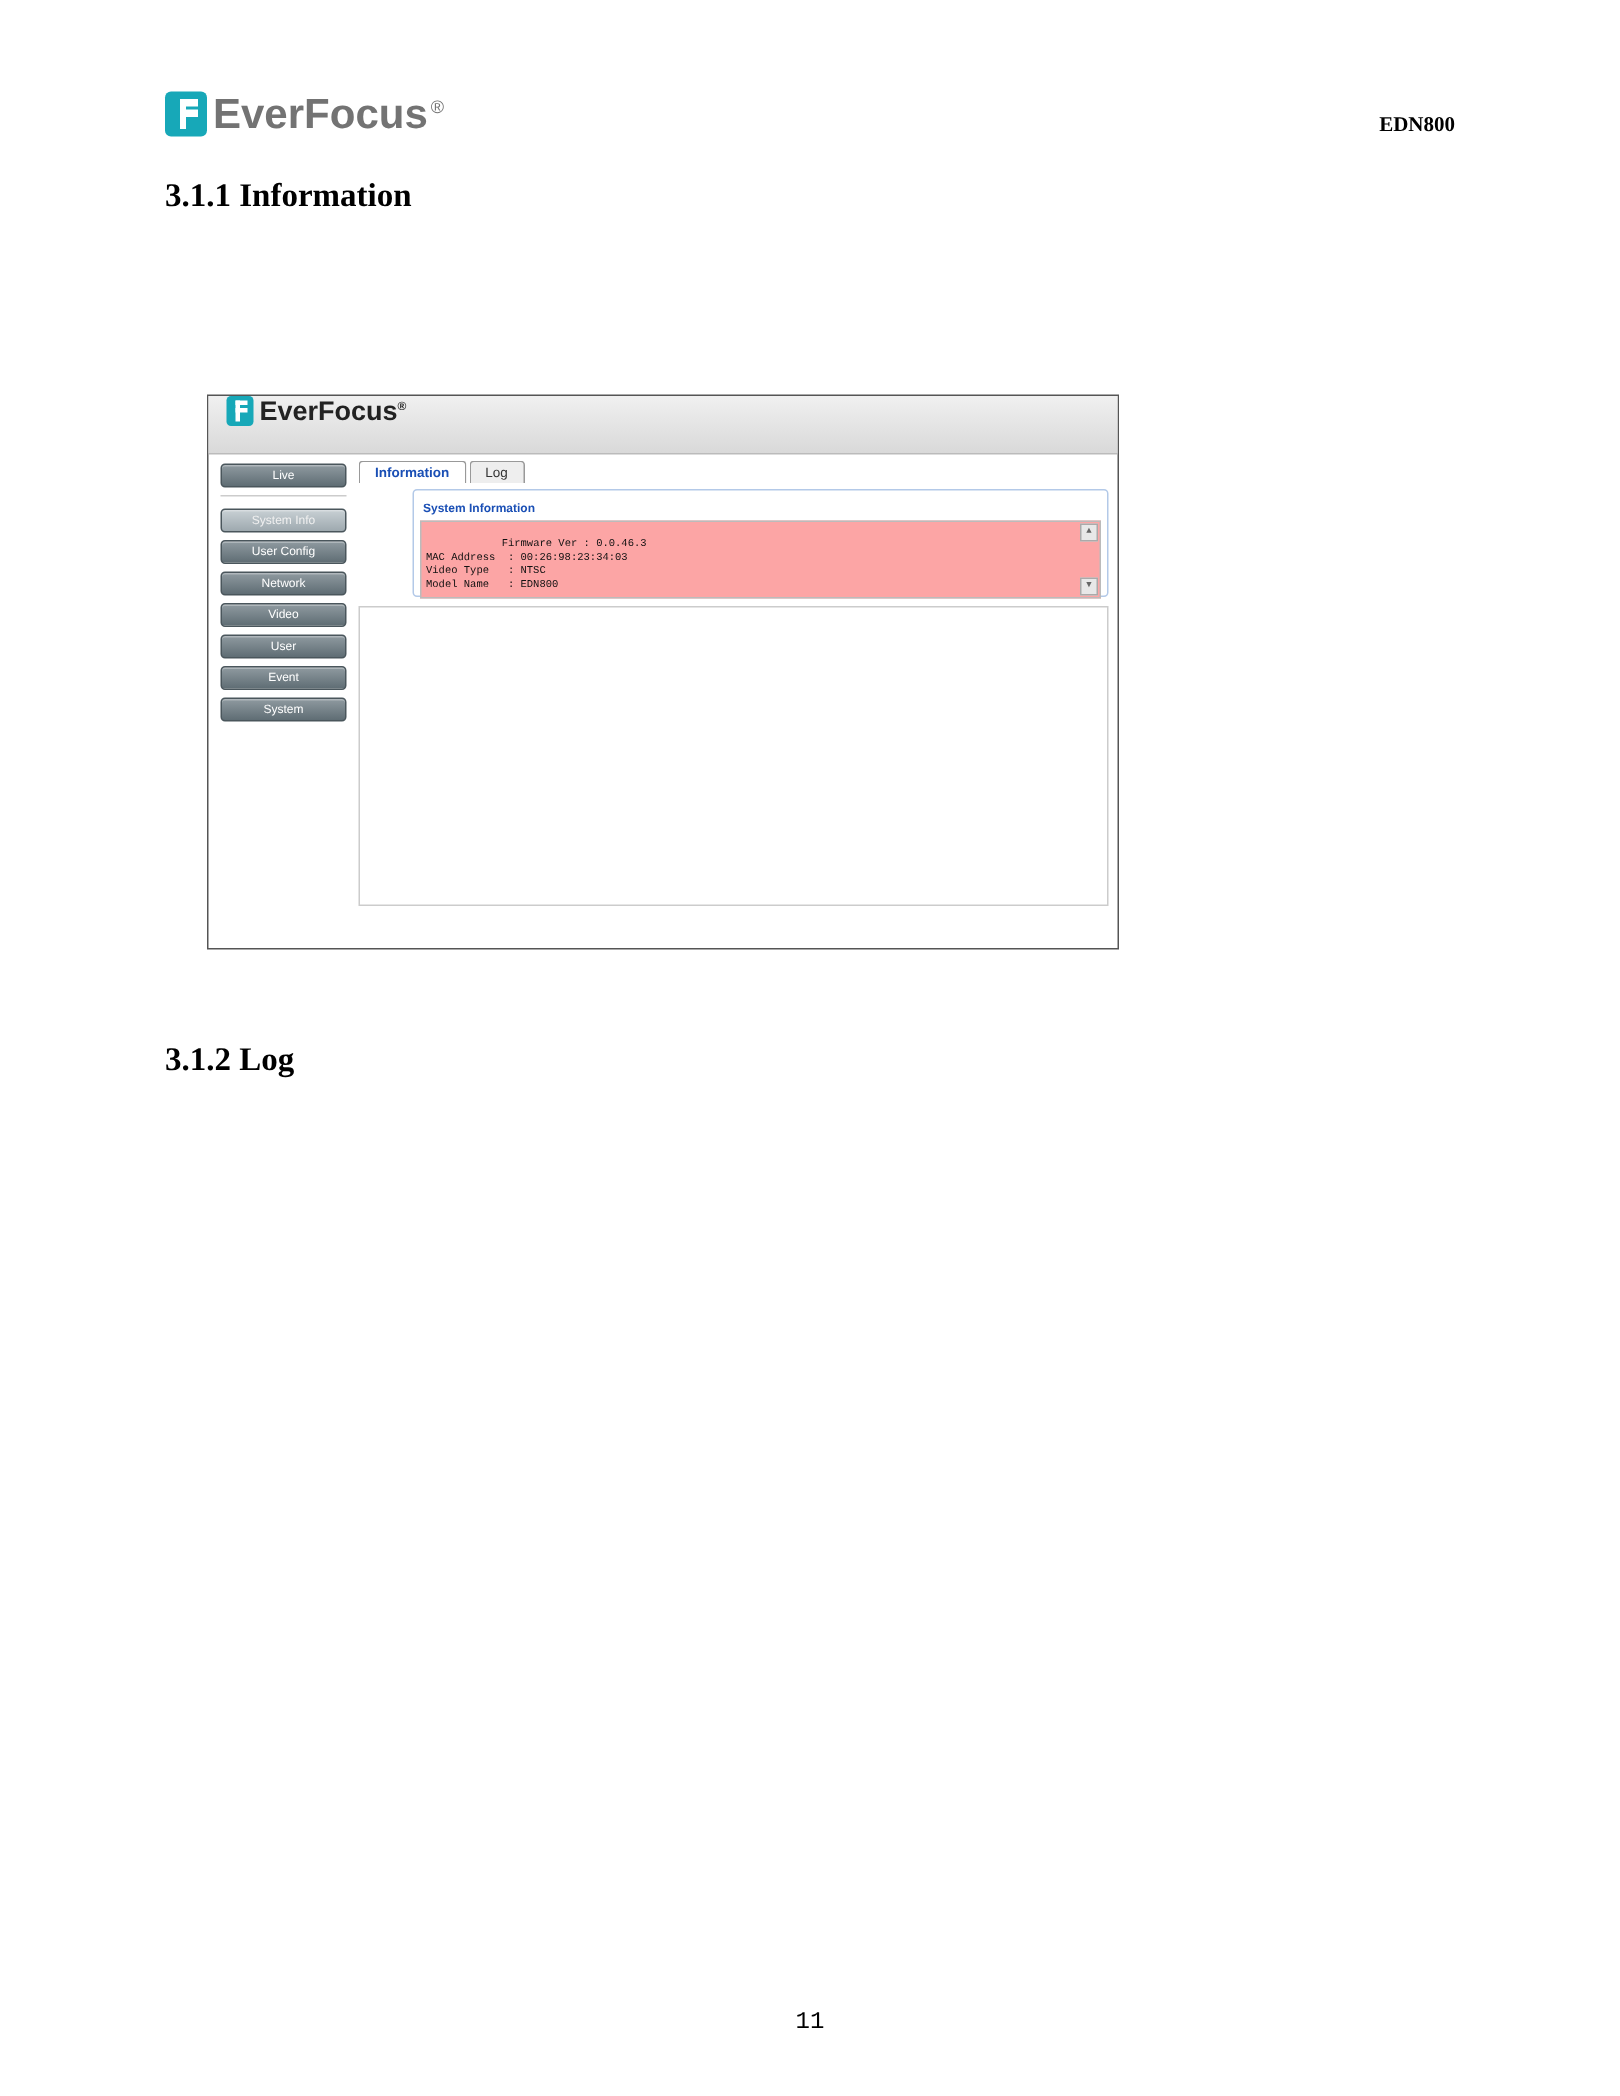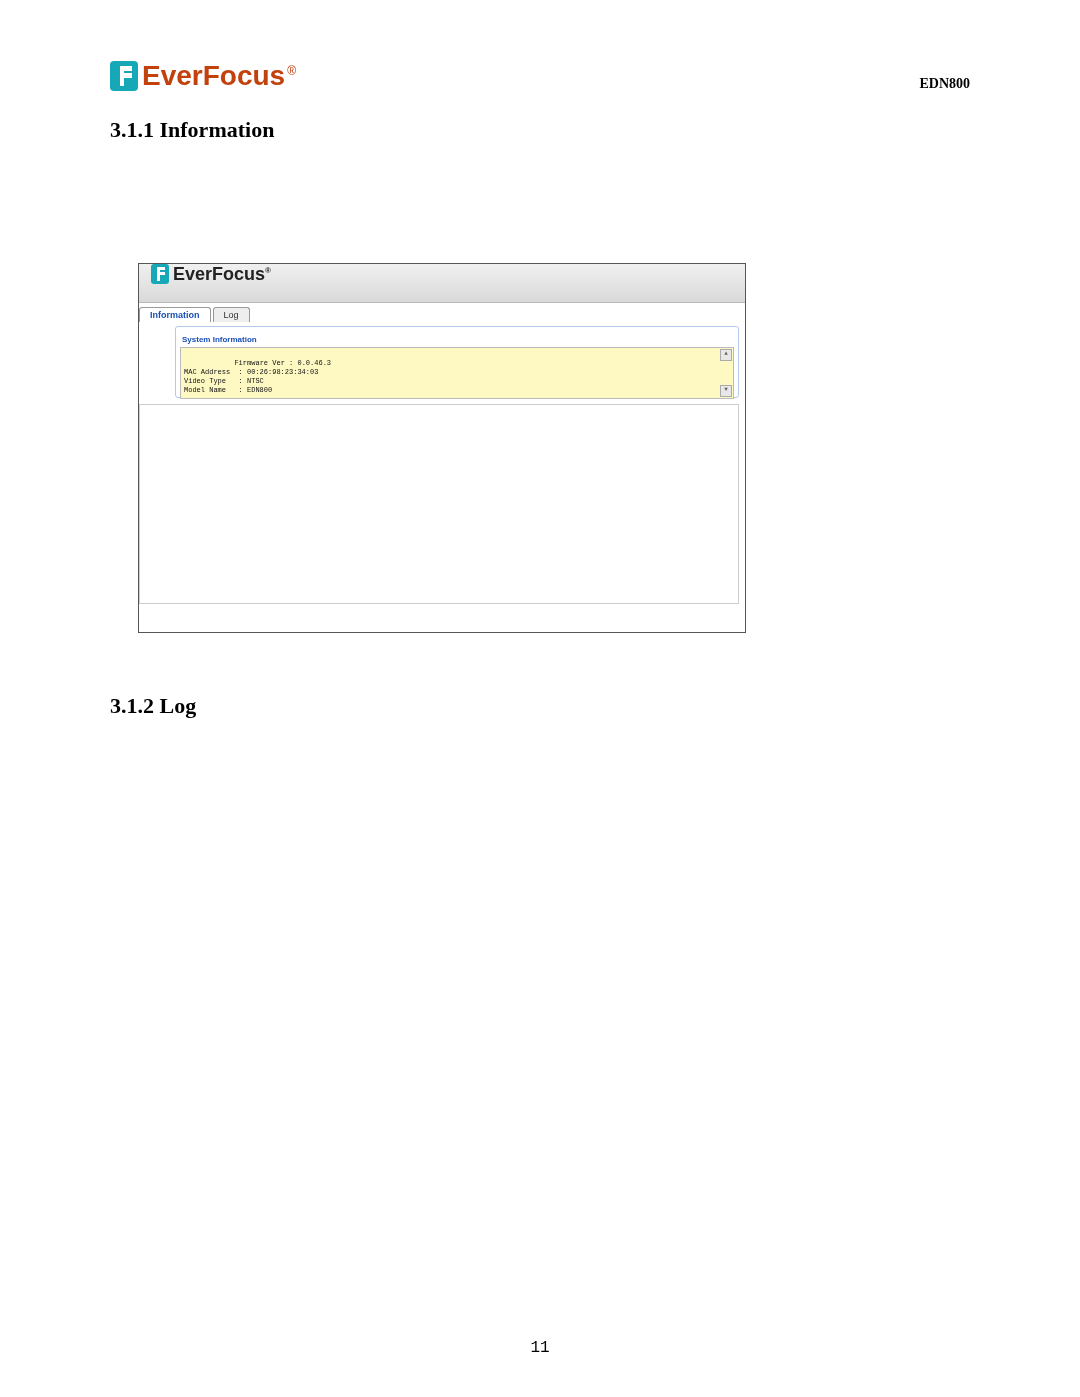--- a/index.html
+++ b/index.html
@@ -50,21 +50,21 @@
     top: 5px;
     width: 12px;
     height: 5px;
     background: #fff;
     box-shadow: 0 7px 0 #fff;
   }
   .logo-text {
     font-family: Arial, Helvetica, sans-serif;
     font-weight: bold;
     font-size: 28px;
-    color: #c2410c;
+    color: #737373;
   }
   .logo-reg {
     font-size: 12px;
     vertical-align: super;
     font-weight: normal;
     margin-left: 2px;
   }
   .model {
     font-family: "Times New Roman", serif;
     font-weight: bold;
@@ -201,21 +201,21 @@
     font-size: 8px;
     color: #1a4fb5;
     font-weight: bold;
     position: relative;
     top: -1px;
     background: #fff;
     padding: 0 2px;
   }
   .ss-textarea {
     border: 1px solid #bbb;
-    background: #fef9c3;
+    background: #fca5a5;
     height: 46px;
     font-family: "Courier New", monospace;
     font-size: 7px;
     line-height: 1.3;
     padding: 2px 14px 2px 3px;
     position: relative;
     color: #111;
     white-space: pre;
     overflow: hidden;
   }
@@ -270,20 +270,31 @@
 
 
   <div class="screenshot">
     <div class="ss-header">
       <div class="ss-logo-mark"></div>
       <span class="ss-logo-text">
         <span>EverFocus</span><span class="ss-logo-reg">®</span>
       </span>
     </div>
     <div class="ss-body">
+      <div class="ss-sidebar">
+        <div class="ss-btn">Live</div>
+        <div class="ss-divider"></div>
+        <div class="ss-btn selected">System Info</div>
+        <div class="ss-btn">User Config</div>
+        <div class="ss-btn">Network</div>
+        <div class="ss-btn">Video</div>
+        <div class="ss-btn">User</div>
+        <div class="ss-btn">Event</div>
+        <div class="ss-btn">System</div>
+      </div>
       <div class="ss-main">
         <div class="ss-tabs">
           <div class="ss-tab active">Information</div>
           <div class="ss-tab">Log</div>
         </div>
         <div class="ss-fieldset">
           <span class="ss-legend">System Information</span>
           <div class="ss-textarea">
             <span style="white-space:pre;">Firmware Ver : 0.0.46.3
 MAC Address  : 00:26:98:23:34:03

